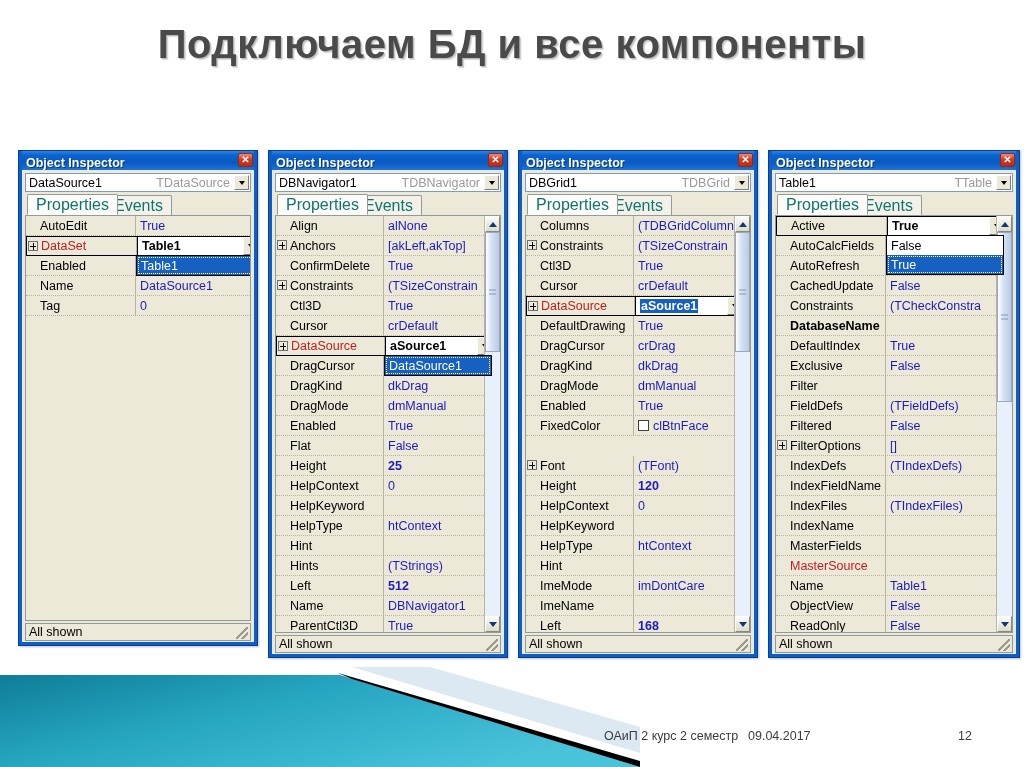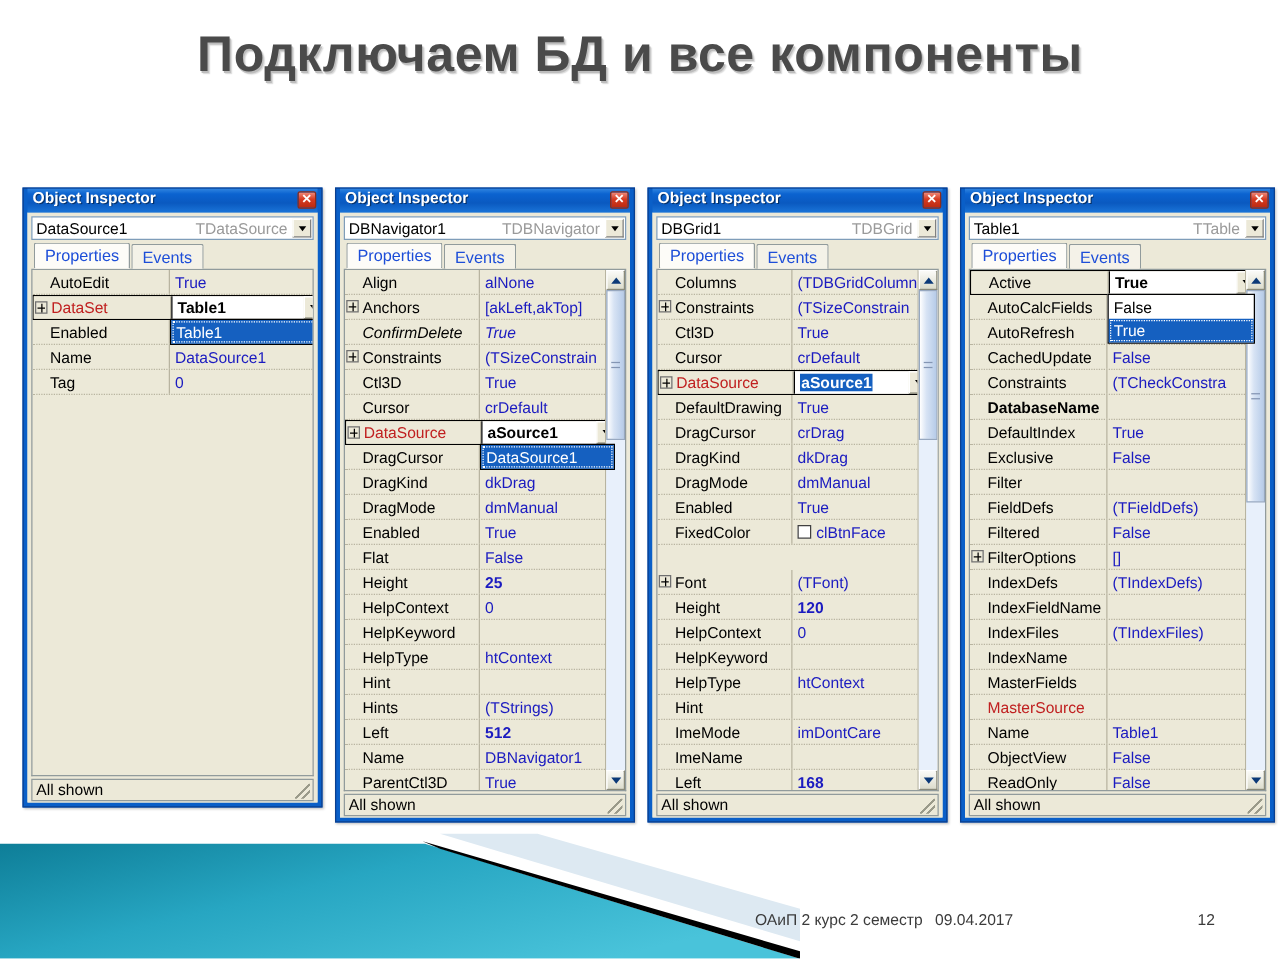--- a/index.html
+++ b/index.html
@@ -33,21 +33,21 @@
   .oi{
     position:absolute; top:150px;
     background:#0a5fc8;
     border:1px solid #0a3f8f;
     padding:0 3px 3px 3px;
     box-shadow:1px 1px 2px rgba(0,0,0,.25);
   }
   .oi-title{
     height:19px; position:relative;
     background:linear-gradient(180deg,#2f84e0 0%, #0b63d0 22%, #0a59c0 60%, #1a74d8 100%);
-    display:flex; align-items:flex-start;
+    display:flex; align-items:flex-end;
   }
   .oi-title .t{
     color:#fff; font-weight:bold; font-size:12.5px; padding-left:4px;
     text-shadow:1px 1px 0 rgba(0,0,0,.45);
     font-family:"Liberation Sans", sans-serif;
     white-space:nowrap; overflow:hidden;
   }
   .oi-close{
     position:absolute; right:1px; top:2px; width:15px; height:14px;
     background:linear-gradient(180deg,#f08a7a 0%,#d63b22 45%,#bb2a10 100%);
@@ -70,21 +70,21 @@
     background:#ece9d8; border:1px solid #fff; border-right-color:#808080; border-bottom-color:#808080;
     display:flex; align-items:center; justify-content:center;
   }
   .arrow-glyph{ width:0;height:0;border-left:3px solid transparent;border-right:3px solid transparent;border-top:4px solid #000; }
 
   
   .oi-tabs{ height:21px; margin:3px 2px 0 2px; position:relative; border-bottom:1px solid #919b9c; }
   .oi-tab{
     position:absolute; bottom:0; height:20px; padding:0 8px;
     background:#f4f2e8; border:1px solid #919b9c; border-bottom:none;
-    font-size:13px; color:#1d4ed8; display:flex; align-items:center;
+    font-size:16px; color:#0f766e; display:flex; align-items:center;
     border-radius:2px 2px 0 0;
   }
   .oi-tab.active{ background:#fdfcf8; height:21px; border-bottom:1px solid #fdfcf8; z-index:2; }
 
   
   .oi-grid{
     margin:0 2px; background:#ece9d8;
     border:1px solid #919b9c; border-top:none;
     position:relative; overflow:hidden;
   }
@@ -264,21 +264,21 @@
             </div>
             <div class="cellval">alNone</div>
           </div>
           <div class="row" style="--namew: 108px; width: 218px;">
             <div class="cellname">
               <span class="plus"></span>
               <span>Anchors</span>
             </div>
             <div class="cellval">[akLeft,akTop]</div>
           </div>
-          <div class="row" style="--namew: 108px; width: 218px; font-style: italic;">
+          <div class="row" style="--namew: 108px; width: 218px;">
             <div class="cellname">
               <span>ConfirmDelete</span>
             </div>
             <div class="cellval">True</div>
           </div>
           <div class="row" style="--namew: 108px; width: 218px;">
             <div class="cellname">
               <span class="plus"></span>
               <span>Constraints</span>
             </div>

